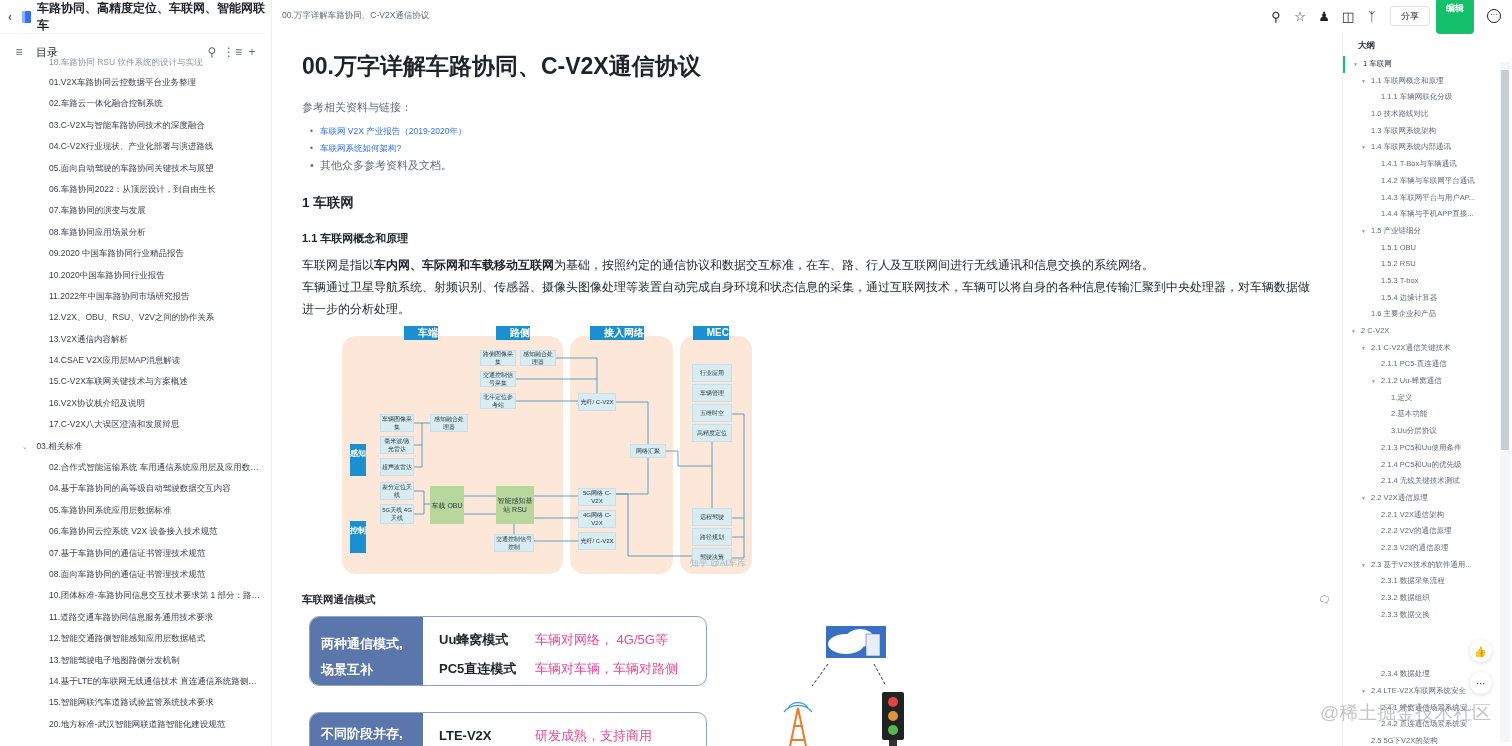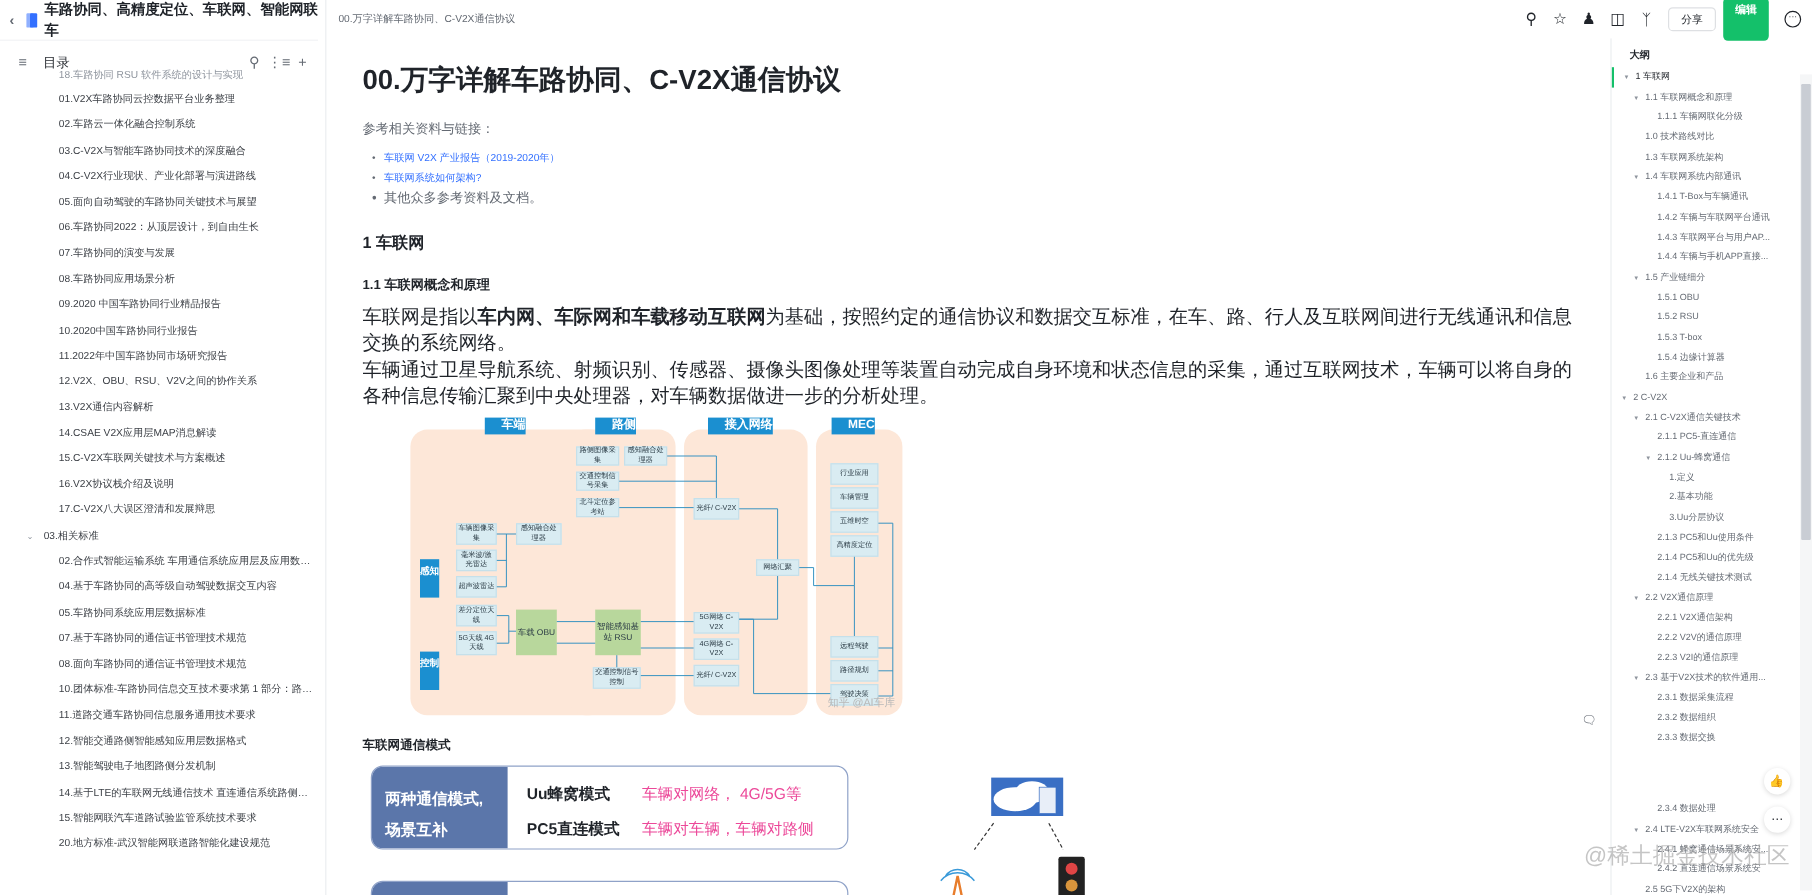--- a/index.html
+++ b/index.html
@@ -31,21 +31,21 @@
 
 .doc{position:absolute;left:302px;top:32px;width:1030px;height:714px;overflow:hidden}
 .title{font-size:23px;font-weight:bold;color:#1f2329;margin-top:18px;height:32px;line-height:32px}
 .ref-lead{font-size:11px;color:#646a73;margin-top:18px}
 .refs{margin-top:8px;padding-left:8px;list-style:none}
 .refs li{font-size:8.5px;line-height:17px;color:#3370ff;position:relative;padding-left:10px}
 .refs li::before{content:"•";position:absolute;left:0;color:#646a73}
 .refs li.plain{font-size:11px;color:#646a73}
 .h1{font-size:13.5px;font-weight:bold;margin-top:18px;height:22px;line-height:22px}
 .h2{font-size:11px;font-weight:bold;margin-top:14px;height:20px;line-height:20px}
-.para{font-size:16px;line-height:22px;color:#1f2329;margin-top:6px;width:1012px}
+.para{font-size:12px;line-height:22px;color:#1f2329;margin-top:6px;width:1012px}
 .para b{font-weight:bold}
 .para + .para{margin-top:0}
 
 .diagram{position:relative;width:418px;height:248px;margin-top:6px;margin-left:36px;background:#fff}
 .col{position:absolute;top:10px;bottom:0;background:#fde7d8;border-radius:14px}
 .col-hd{position:absolute;top:0;height:14px;background:#1b8fd0;color:#fff;font-size:10px;font-weight:bold;text-align:right;line-height:14px}
 .nbox{position:absolute;background:#d9ecf2;border:1px solid #c5e0ea;font-size:6px;line-height:8px;text-align:center;color:#2a3a44;display:flex;align-items:center;justify-content:center;padding:1px}
 .gbox{position:absolute;background:#b8d79c;font-size:7px;line-height:9px;text-align:center;color:#2a3a44;display:flex;align-items:center;justify-content:center}
 .side-lbl{position:absolute;left:12px;width:16px;background:#1b8fd0;color:#fff;font-size:8px;font-weight:bold;text-align:center;line-height:11px;padding-top:4px}
 .wm{position:absolute;right:10px;bottom:4px;font-size:9px;color:#b8b8b8}
@@ -113,20 +113,21 @@
           <div class="tree-item l2">17.C-V2X八大误区澄清和发展辩思</div>
         </div>
       <div class="tree-item l1">
         <span class="car">⌄</span>
         <span>03.相关标准</span>
       </div>
       <div id="items-b">
           <div class="tree-item l2">02.合作式智能运输系统 车用通信系统应用层及应用数据...</div>
           <div class="tree-item l2">04.基于车路协同的高等级自动驾驶数据交互内容</div>
           <div class="tree-item l2">05.车路协同系统应用层数据标准</div>
+          <div class="tree-item l2">06.车路协同云控系统 V2X 设备接入技术规范</div>
           <div class="tree-item l2">07.基于车路协同的通信证书管理技术规范</div>
           <div class="tree-item l2">08.面向车路协同的通信证书管理技术规范</div>
           <div class="tree-item l2">10.团体标准-车路协同信息交互技术要求第 1 部分：路侧...</div>
           <div class="tree-item l2">11.道路交通车路协同信息服务通用技术要求</div>
           <div class="tree-item l2">12.智能交通路侧智能感知应用层数据格式</div>
           <div class="tree-item l2">13.智能驾驶电子地图路侧分发机制</div>
           <div class="tree-item l2">14.基于LTE的车联网无线通信技术 直连通信系统路侧单...</div>
           <div class="tree-item l2">15.智能网联汽车道路试验监管系统技术要求</div>
           <div class="tree-item l2">20.地方标准-武汉智能网联道路智能化建设规范</div>
         </div>

